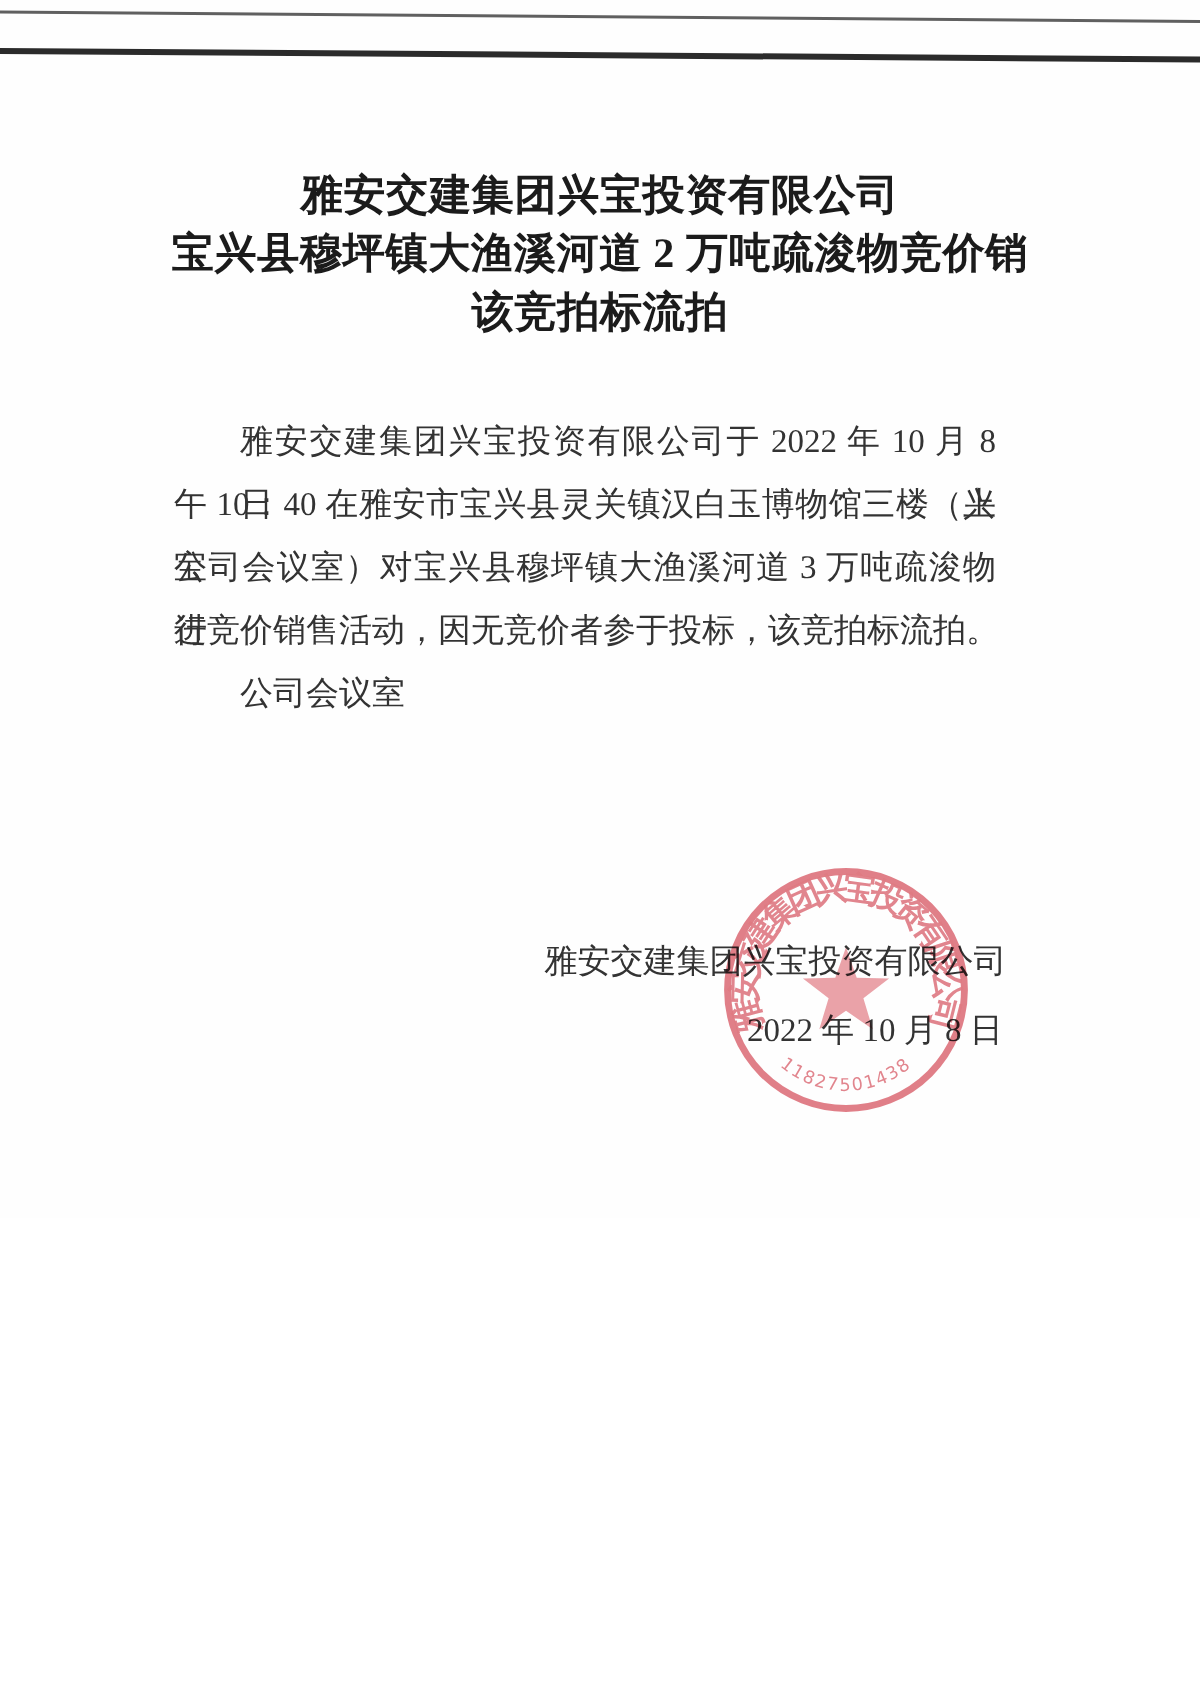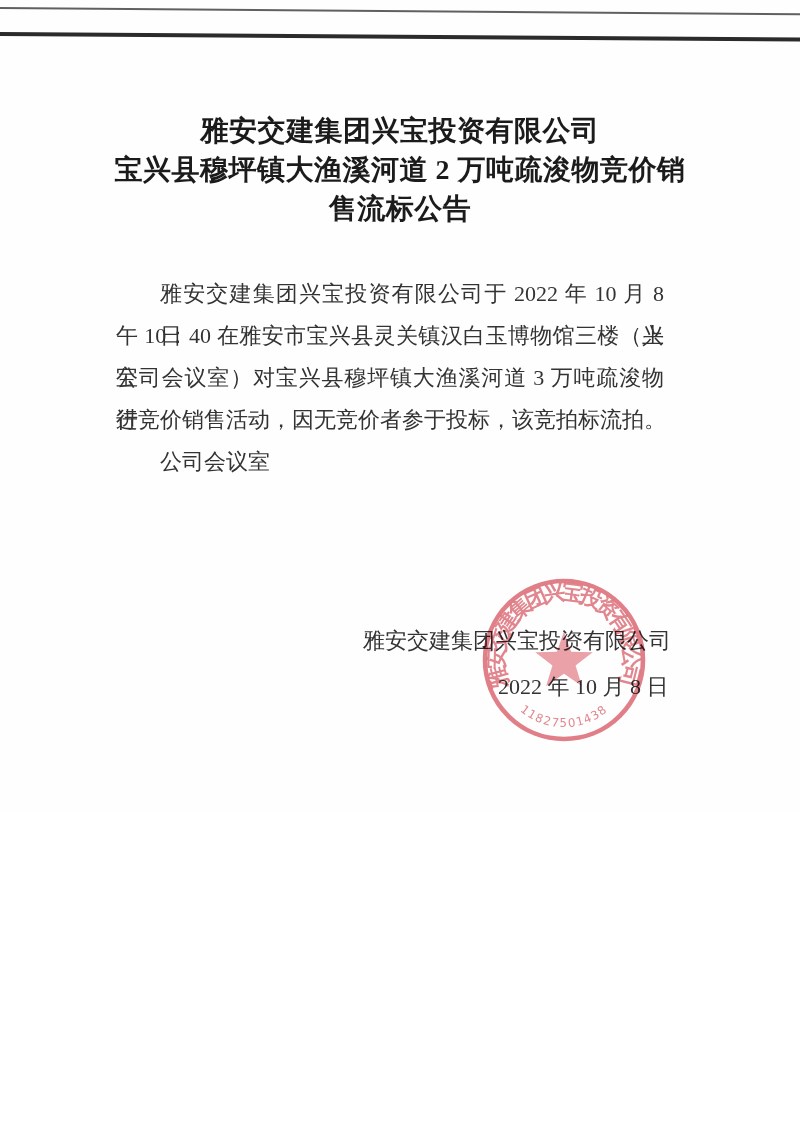--- a/index.html
+++ b/index.html
@@ -109,21 +109,21 @@
 <body>
 
 <div class="page">
 
   <div class="scan-line-thin"></div>
   <div class="scan-line-thick"></div>
 
   <div class="title-block">
     <div>雅安交建集团兴宝投资有限公司</div>
     <div>宝兴县穆坪镇大渔溪河道 2 万吨疏浚物竞价销</div>
-    <div>售流标公告</div>
+    <div>该竞拍标流拍</div>
   </div>
 
   <div class="body-block">
     <div class="body-line justified indent2">雅安交建集团兴宝投资有限公司于 2022 年 10 月 8 日上</div>
     <div class="body-line justified">午 10：40 在雅安市宝兴县灵关镇汉白玉博物馆三楼（兴宝</div>
     <div class="body-line justified">公司会议室）对宝兴县穆坪镇大渔溪河道 3 万吨疏浚物进</div>
     <div class="body-line">行竞价销售活动，因无竞价者参于投标，该竞拍标流拍。</div>
     <div class="body-line indent2">公司会议室</div>
   </div>
 

